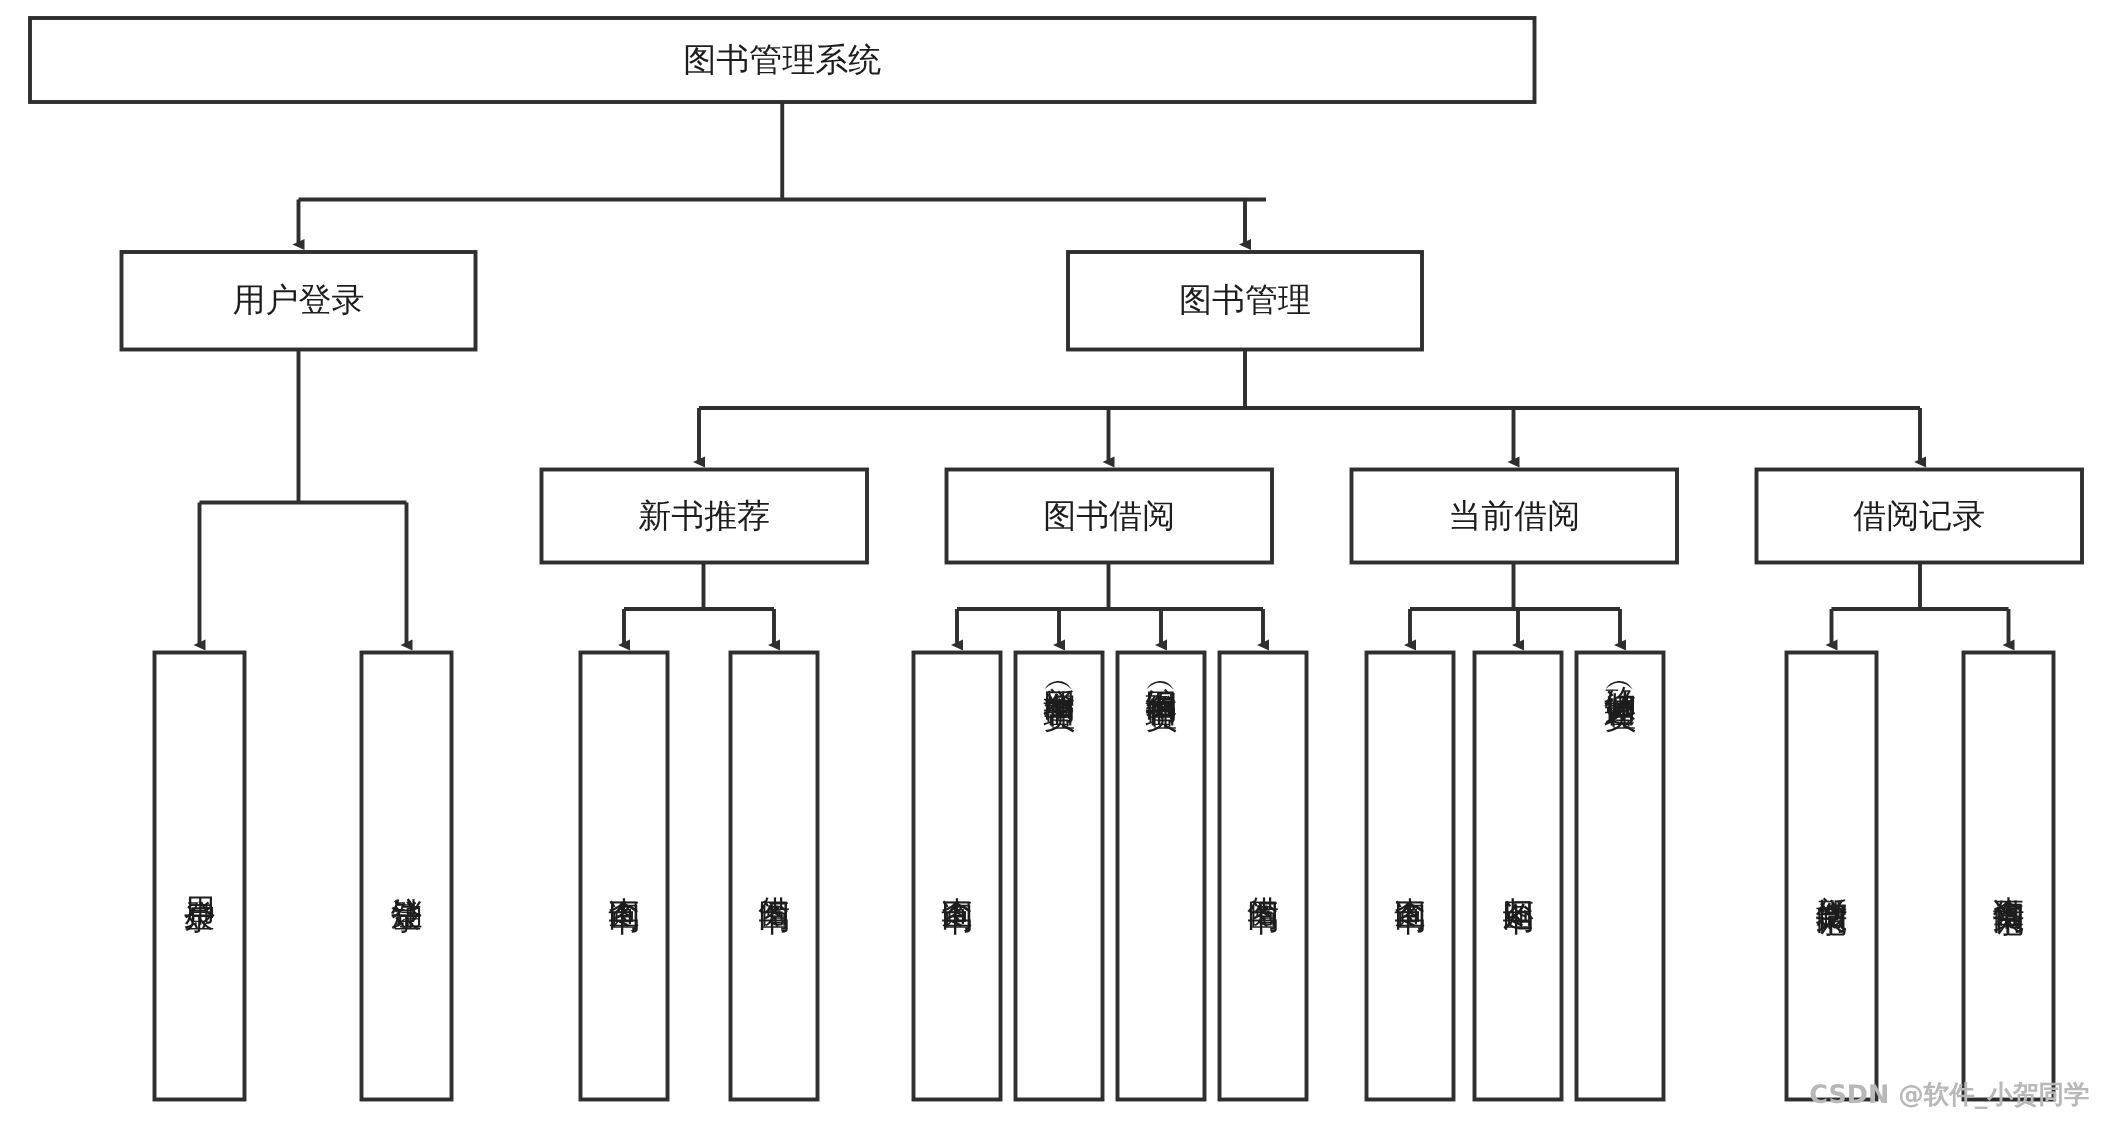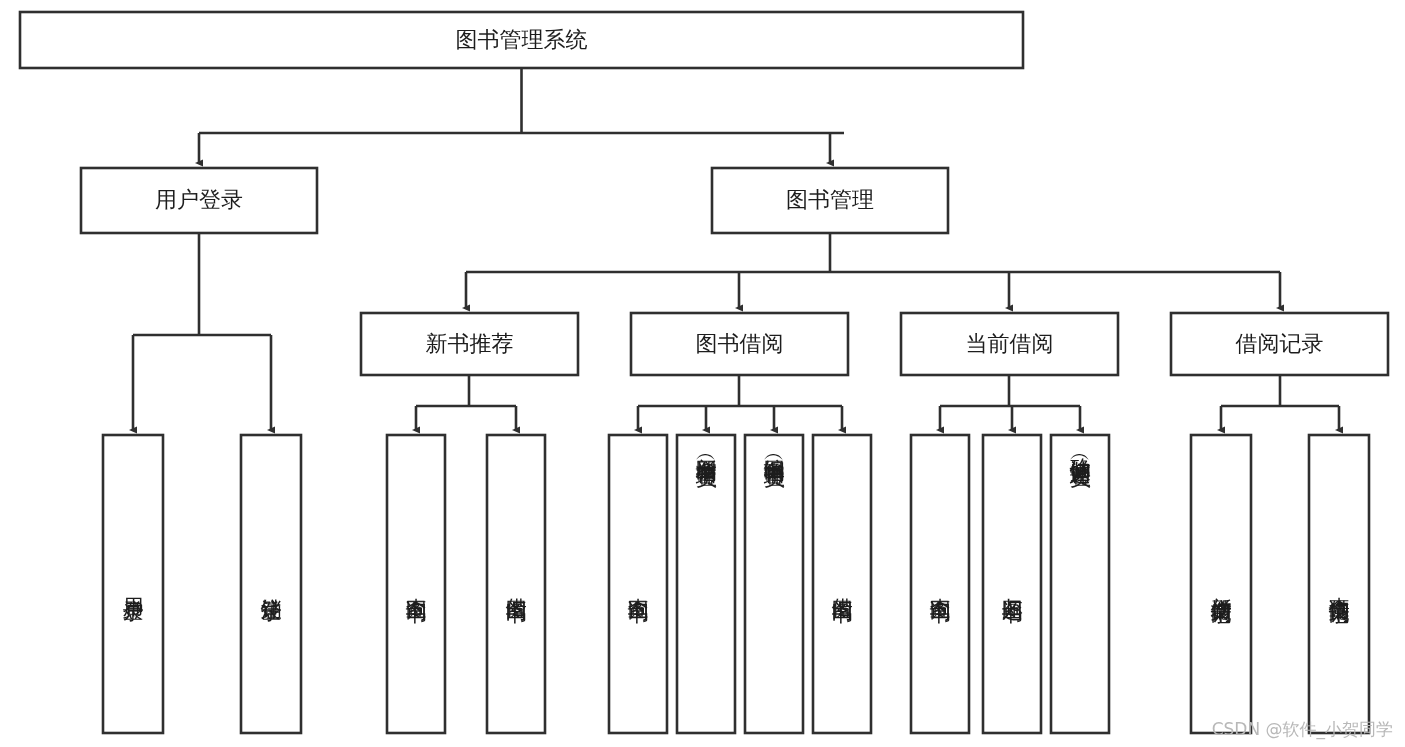--- a/index.html
+++ b/index.html
@@ -66,20 +66,21 @@
   }
   .watermark {
     position: absolute;
     right: 12px;
     bottom: 6px;
     font-family: "DejaVu Sans", "Liberation Sans", sans-serif;
     font-size: 17px;
     color: #b8b8b8;
     white-space: nowrap;
     pointer-events: none;
+    font-weight: bold;
   }
 </style>
 </head>
 <body>
 
 <div id="diagram-root">
 
   <svg id="flow" viewBox="0 0 1405 747">
     <defs>
       <marker id="arrowhead" markerWidth="9" markerHeight="9" refX="4.2" refY="4.4" orient="auto" markerUnits="userSpaceOnUse">

